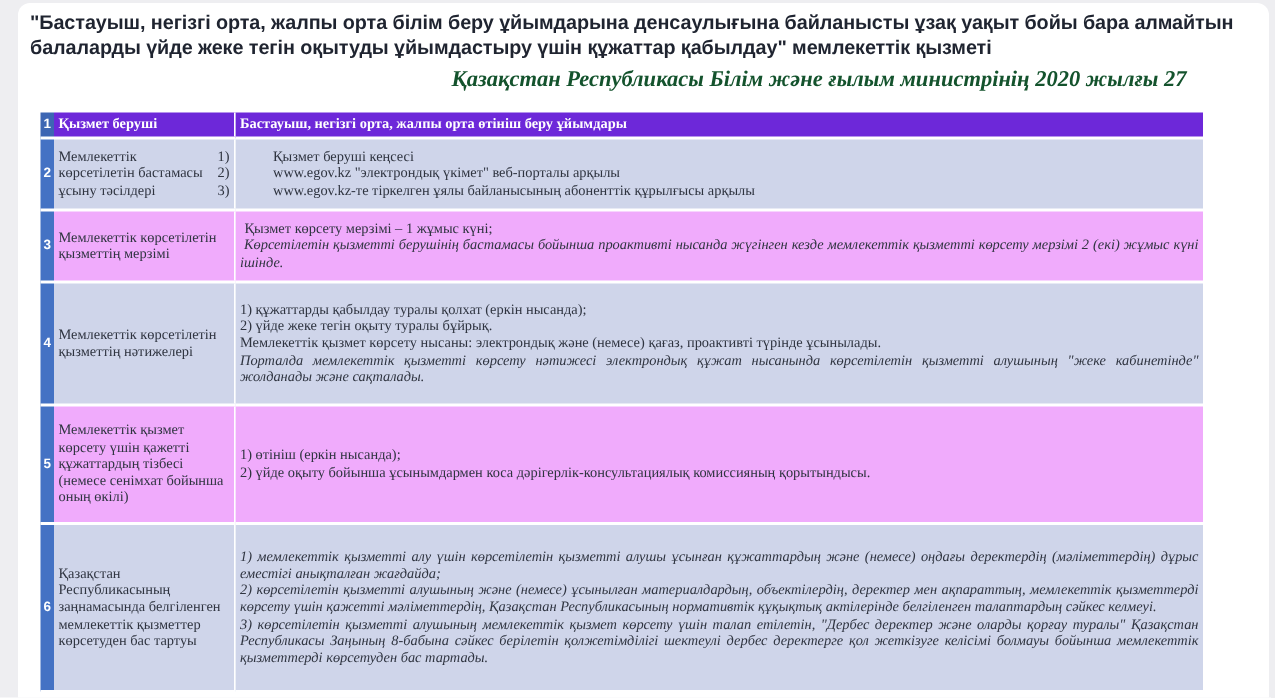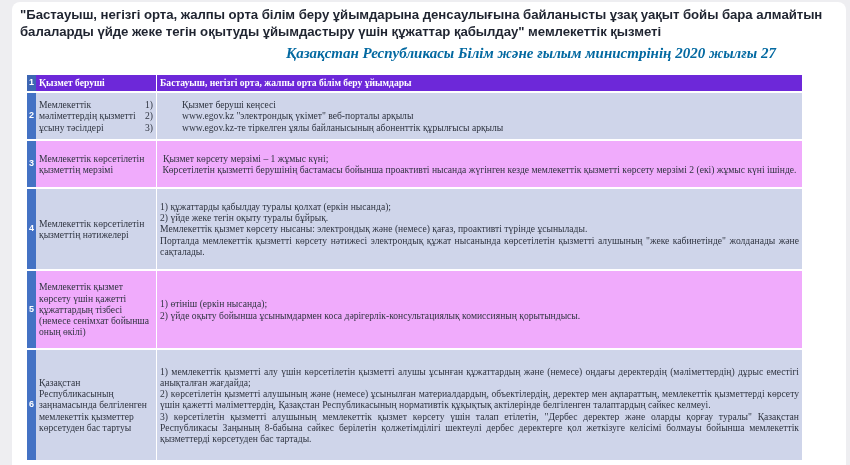--- a/index.html
+++ b/index.html
@@ -14,24 +14,24 @@
     background:#ffffff; border-radius:8px;
   }
   .title {
     position:absolute; left:20px; top:6px; width:820px;
     font-family:"Liberation Sans", "DejaVu Sans", sans-serif;
     font-weight:bold; font-size:13.2px; line-height:17px; color:#1f2430;
     letter-spacing:-0.05px;
   }
   .decree {
     position:absolute; right:44px; top:45px; width:520px;
-    text-align:left;
+    text-align:center;
     font-family:"Liberation Serif", "DejaVu Serif", serif;
     font-style:italic; font-weight:bold; font-size:15px; line-height:16px;
-    color:#0369a1;
+    color:#14532d;
   }
   .decree-line2 { position:relative; top:-3px; }
   table.svc {
     position:absolute; left:27px; top:75px; width:775px;
     border-collapse:collapse; table-layout:fixed;
     font-size:9.6px; line-height:11.2px; color:#2f3440;
   }
   table.svc td {
     vertical-align:middle; padding:0 3px;
     border-bottom:2px solid #ffffff;
@@ -40,21 +40,21 @@
     width:9px; padding:0 !important; text-align:center;
     background:#4472c4; color:#ffffff; font-weight:bold; font-size:9px;
     font-family:"Liberation Sans", "DejaVu Sans", sans-serif;
   }
   td.label { width:114px; border-right:1px solid #ffffff; }
   tr.head td { background:#6d28d9; color:#ffffff; font-weight:bold; height:16px; }
   tr.head td.num { background:#3d66b3; }
   tr.dark td.label, tr.dark td.content { background:#cfd5ea; }
   tr.light td.label, tr.light td.content { background:#f0abfc; }
   .content p { margin:0; }
-  .justify { text-align:justify; text-align-last:left; }
+  .justify { text-align:justify; text-align-last:left;font-style:italic; }
   .ways { display:flex; }
   .ways .lbl { flex:1; }
   .ways .nums { width:12px; text-align:right; }
   .list-row { display:flex; }
   .list-row .txt { padding-left:22px; }
   .r2 td { height:46px;margin-top:32px; }
   .r3 td { height:46px; }
   .r4 td { height:80px; }
   .r5 td { height:77px; }
   .r6 td { height:110px; }
@@ -68,30 +68,30 @@
 
 <div class="decree">
   <div>Қазақстан Республикасы Білім және ғылым министрінің 2020 жылғы 27</div>
 </div>
 
 <table class="svc">
   <tbody>
       <tr class="head">
     <td class="num">1</td>
     <td class="label">Қызмет беруші</td>
-    <td class="content">Бастауыш, негізгі орта, жалпы орта білім беру ұйымдары</td>
+    <td class="content">Бастауыш, негізгі орта, жалпы орта өтініш беру ұйымдары</td>
   </tr>
 
   <tr class="dark r2">
     <td class="num">2</td>
     <td class="label">
       <div class="ways">
         <div class="lbl">
           <div>Мемлекеттік</div>
-          <div>мәліметтердің қызметті</div>
+          <div>көрсетілетін бастамасы</div>
           <div>ұсыну тәсілдері</div>
         </div>
         <div class="nums">
           <div>1)</div>
           <div>2)</div>
           <div>3)</div>
         </div>
       </div>
     </td>
     <td class="content">

